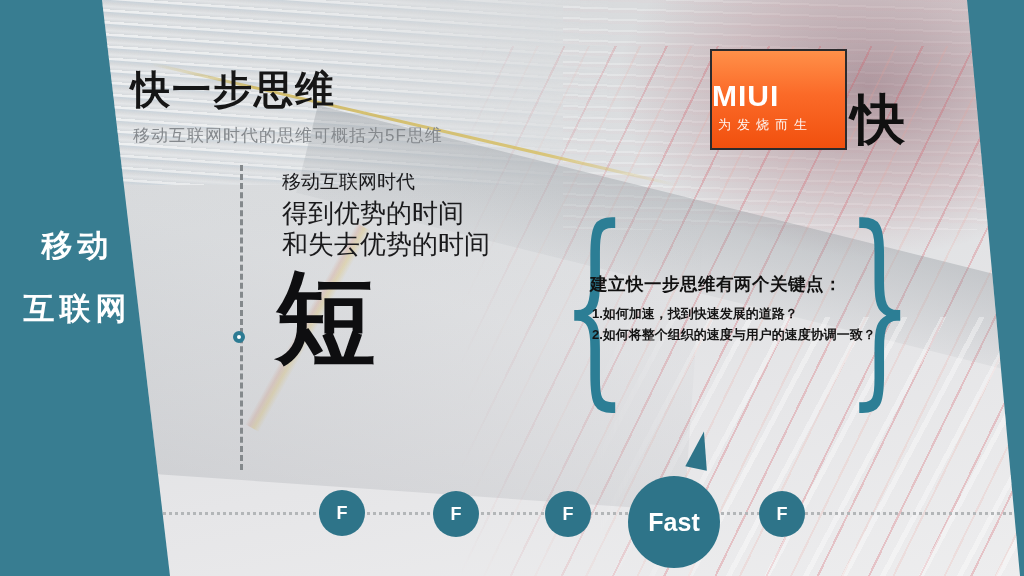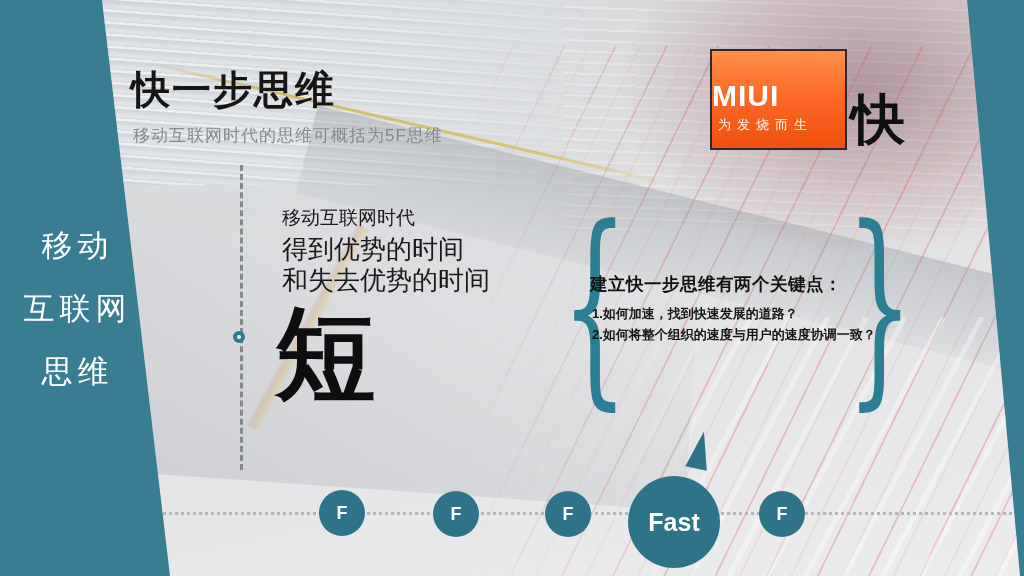--- a/index.html
+++ b/index.html
@@ -81,21 +81,21 @@
     border-top:3px dotted #b3b6b8;
   }
   .dash-line {
     position:absolute; left:240px; top:165px; height:305px; width:0;
     border-left:3px dashed #84898c;
   }
 
   
   .sidebar-title {
     position:absolute; left:0; top:214px; width:150px;
-    color:#fff; font-weight:normal; font-size:31px; line-height:63px;
+    color:#fff; font-weight:bold; font-size:31px; line-height:63px;
     letter-spacing:5px; text-align:center; text-indent:5px;
   }
 
   
   .page-title {
     position:absolute; left:131px; top:70px;
     font-size:39px; font-weight:800; color:#161616; letter-spacing:2px; line-height:1;
   }
   .page-subtitle {
     position:absolute; left:133px; top:127px;
@@ -117,21 +117,21 @@
     font-size:54px; font-weight:900; color:#101010; line-height:1;
   }
 
   
   .timeline-dot {
     position:absolute; left:233px; top:331px; width:12px; height:12px;
     background:#fff; border:4px solid #2d7b93; border-radius:50%;
   }
 
   
-  .statement { position:absolute; left:282px; top:171px; color:#1a1a1c;margin-top:36px; }
+  .statement { position:absolute; left:282px; top:171px; color:#1a1a1c; }
   .statement-intro { font-size:19px; margin-bottom:5px; line-height:1.15; }
   .statement-line { font-size:26px; line-height:31px; }
   .statement-emphasis {
     font-size:101px; font-weight:bold; line-height:1; color:#0e0e10;
     margin-top:8px; margin-left:-7px;
   }
 
   
   .brace {
     position:absolute; top:221px; width:60px; height:168px;
@@ -183,21 +183,20 @@
     <div class="yellow-lane-2"></div>
     <div class="white-dashes"></div>
     <div class="road-shadow"></div>
     <div class="dotted-track"></div>
     <div class="dash-line"></div>
   </div>
 
   <div class="sidebar-title">
     <div>移动</div>
     <div>互联网</div>
-    <div>思维</div>
   </div>
 
   <div class="page-title">快一步思维</div>
   <div class="page-subtitle">移动互联网时代的思维可概括为5F思维</div>
 
   <div class="miui-logo">
     <div class="logo-brand">MIUI</div>
     <div class="logo-tagline">为发烧而生</div>
   </div>
   <div class="fast-badge">快</div>

